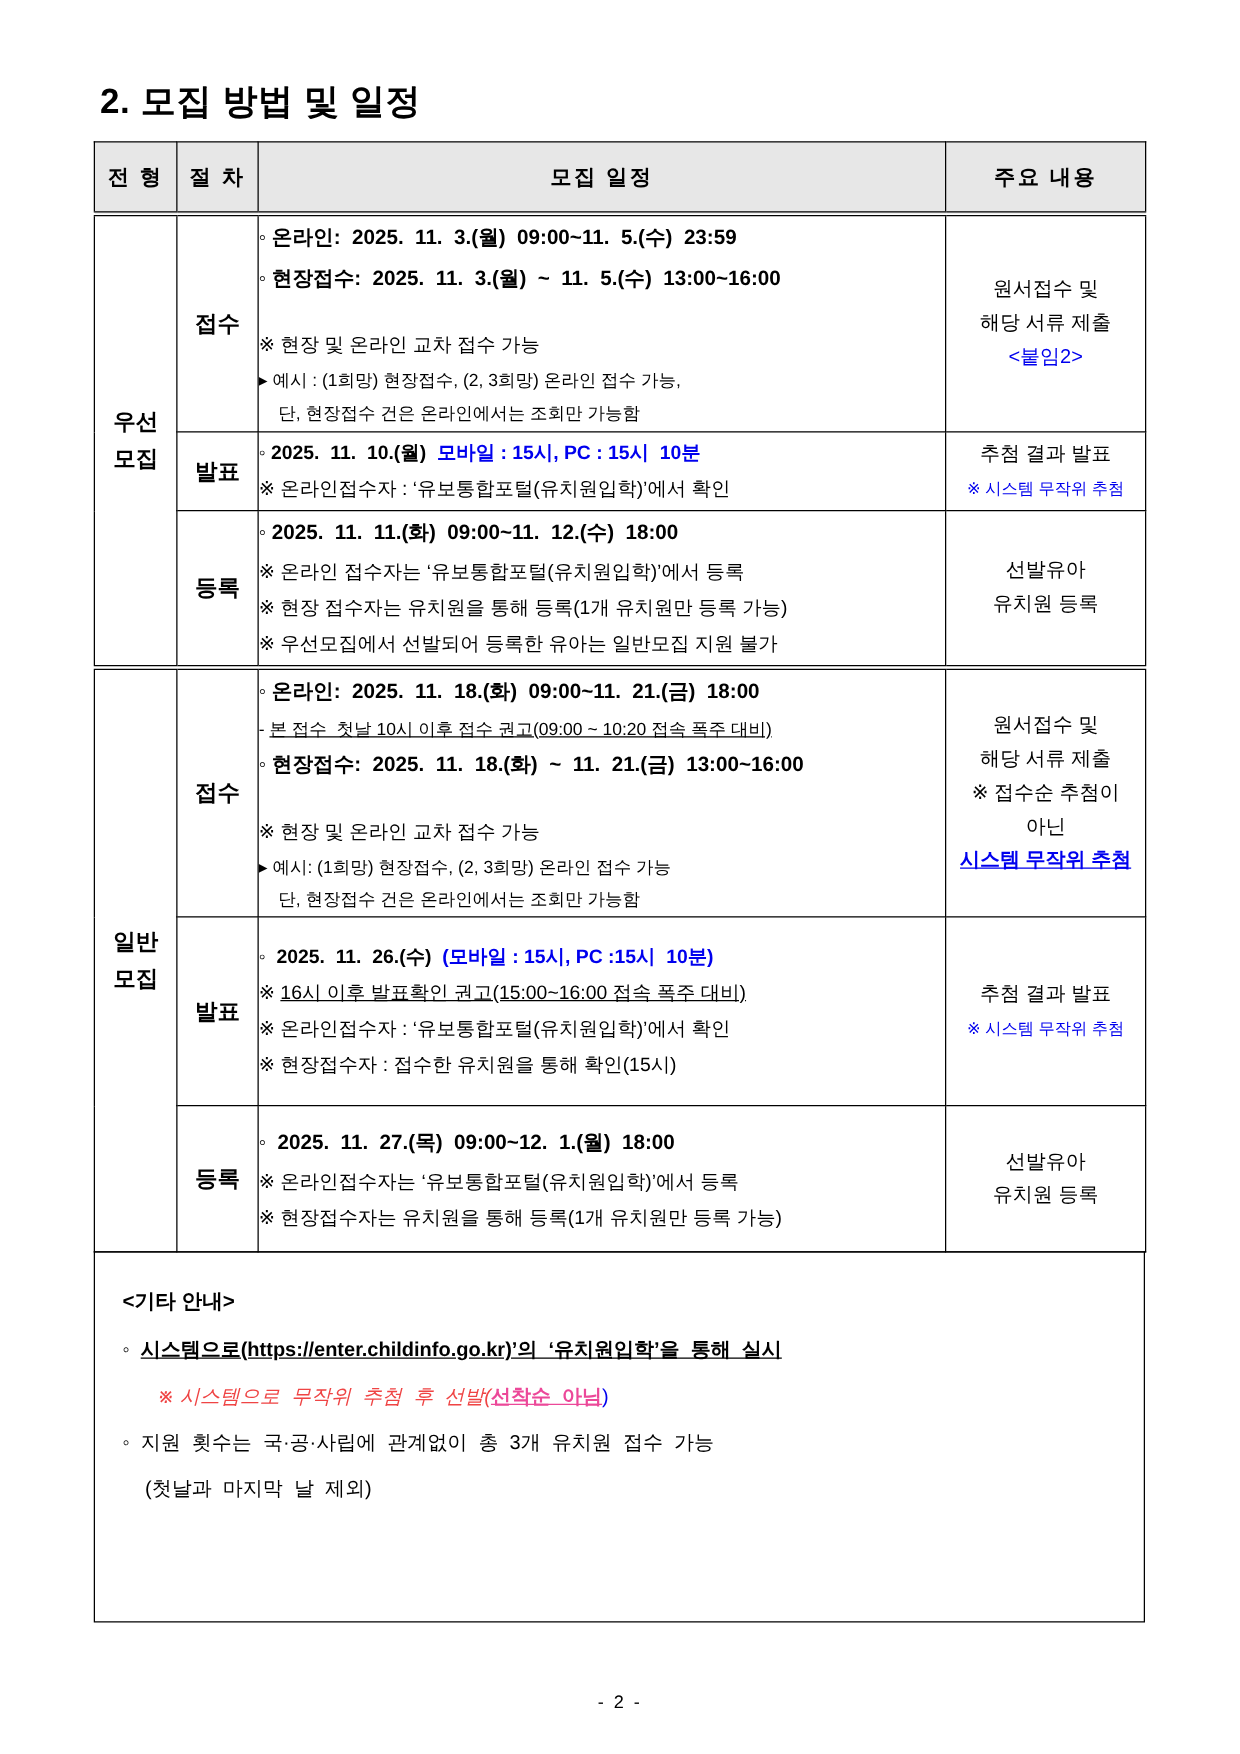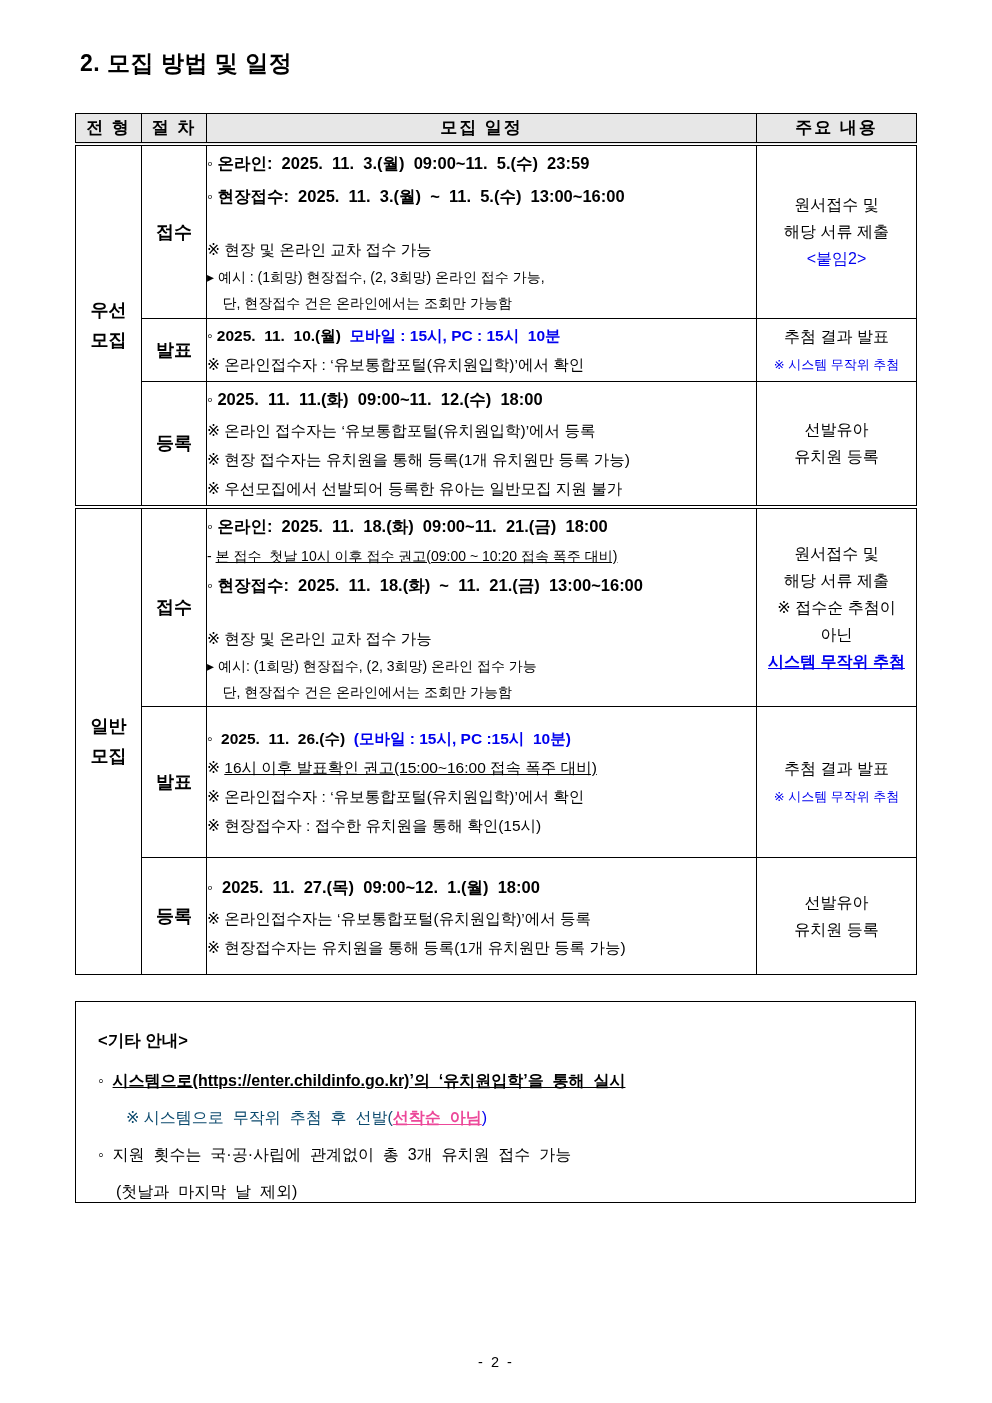--- a/index.html
+++ b/index.html
@@ -5,40 +5,40 @@
   html,body{margin:0;padding:0;background:#ffffff;}
   .page{
     position:relative;
     width:992px;height:1403px;
     background:#ffffff;
     font-family:"Liberation Sans","DejaVu Sans",sans-serif;
     color:#000;
     box-sizing:border-box;
   }
   .doc-title{
-    position:absolute;left:80px;top:48px;
-    font-size:23px;font-weight:bold;letter-spacing:0.5px;
+    position:absolute;left:80px;top:62px;
+    font-size:28px;font-weight:bold;letter-spacing:0.5px;
   }
   table.sched-table{
     position:absolute;left:75px;top:113px;
     width:841px;
     border-collapse:collapse;
     table-layout:fixed;
   }
   table.sched-table td, table.sched-table th{
     border:1.5px solid #000;
     box-sizing:border-box;
     vertical-align:middle;
     padding:0;
   }
   table.sched-table th{
     background:#e7e7e7;
     font-size:17px;font-weight:bold;
     letter-spacing:2px;
-    height:30px;
+    height:57px;
     border-bottom:4px double #000;
   }
   .type-cell{
     text-align:center;font-weight:bold;font-size:18px;line-height:30px;
   }
   .proc-cell{
     text-align:center;font-weight:bold;font-size:18px;
   }
   .sched-cell{ padding:8px 6px 8px 22px; }
   .main-cell{ text-align:center;font-size:16px;line-height:27px;padding:4px 2px; }
@@ -57,21 +57,21 @@
   .line{ white-space:pre-wrap; }
   .dt{ font-size:16.5px;font-weight:bold;line-height:33px; }
   .note{ font-size:15.5px;line-height:29px; }
   .sub{ font-size:14px;line-height:26px; }
   .gap{ height:22px; }
   .seg-b{ font-weight:bold; }
   .seg-u{ text-decoration:underline; }
   .seg-sm{ font-size:13px; }
   .notes-box{
     position:absolute;left:75px;top:1001px;
-    width:841px;height:202px;
+    width:841px;height:297px;
     border:1.8px solid #000;
     box-sizing:border-box;
     padding:28px 20px 0 22px;
     font-size:16px;
   }
   .notes-box .line{ line-height:30px; margin-bottom:7px; }
   .notes-title{ font-weight:bold;font-size:16.5px;margin-bottom:14px; }
   .nb-indent{ padding-left:28px; }
   .nb-indent2{ padding-left:18px; }
   .page-number{
@@ -196,21 +196,21 @@
             <div class="line"><span>유치원 등록</span></div>
           </td>
       </tr>
     </tbody>
   </table>
 
   <div class="notes-box">
     <div class="notes-title">&lt;기타 안내&gt;</div>
     <div>
         <div class="line"><span>◦  </span><span class="seg-b seg-u">시스템으로(https://enter.childinfo.go.kr)’의  ‘유치원입학’을  통해  실시</span></div>
-        <div class="line nb-indent"><span style="color: #0c4a6e;">※ 시스템으로  무작위  추첨  후  선발(</span><span class="seg-b seg-u" style="color: #ec4899;">선착순  아님</span><span style="color: rgb(0, 0, 238);">)</span></div>
+        <div class="line nb-indent"><span style="color: #ef4444; font-style: italic;">※ 시스템으로  무작위  추첨  후  선발(</span><span class="seg-b seg-u" style="color: #ec4899;">선착순  아님</span><span style="color: rgb(0, 0, 238);">)</span></div>
         <div class="line"><span>◦  지원  횟수는  국·공·사립에  관계없이  총  3개  유치원  접수  가능</span></div>
         <div class="line nb-indent2"><span>(첫날과  마지막  날  제외)</span></div>
       </div>
   </div>
 
   <div class="page-number">- 2 -</div>
 
 </div>
 
 </body></html>

